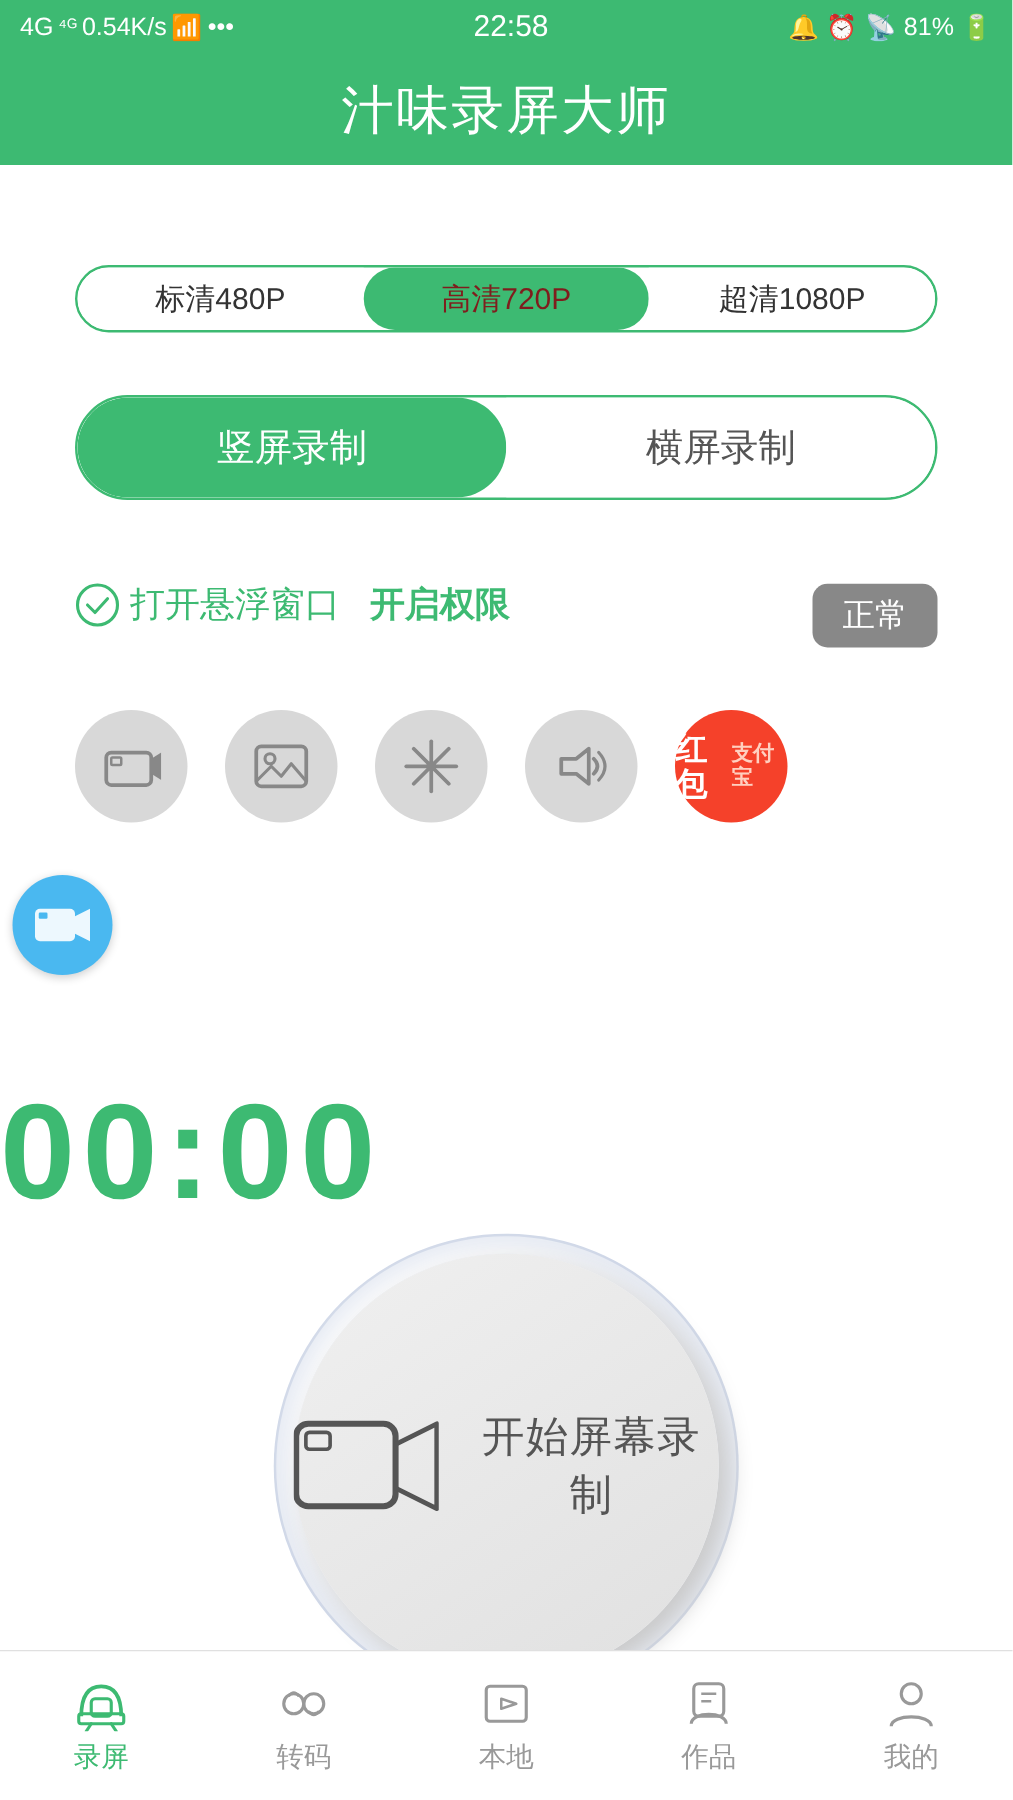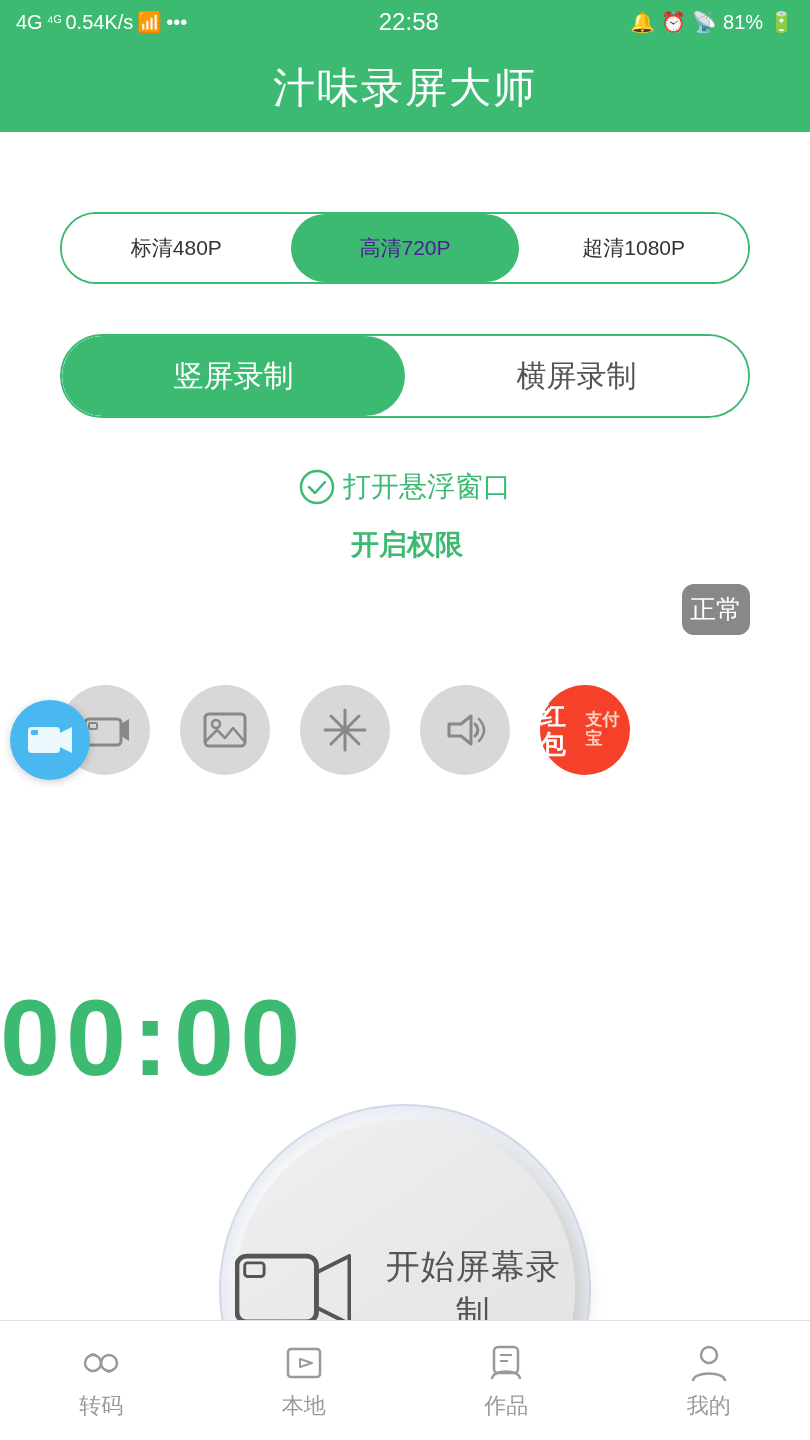--- a/index.html
+++ b/index.html
@@ -55,34 +55,34 @@
     .quality-selector {
       display: flex;
       align-items: center;
       border: 2.5px solid #3dba72;
       border-radius: 50px;
       overflow: hidden;
       margin-bottom: 50px;
     }
     .quality-btn {
       flex: 1;
-      height: 68px;
-      display: flex;
-      align-items: center;
-      justify-content: center;
-      font-size: 21px;
+      height: 50px;
+      display: flex;
+      align-items: center;
+      justify-content: center;
+      font-size: 24px;
       cursor: pointer;
       background: #fff;
       color: #333;
       border: none;
       outline: none;
     }
     .quality-btn.active {
       background: #3dba72;
-      color: #4c1d95;
+      color: #7f1d1d;
       border-radius: 50px;
     }
 
     
     .orientation-selector {
       display: flex;
       align-items: center;
       border: 2.5px solid #3dba72;
       border-radius: 50px;
       overflow: hidden;
@@ -106,21 +106,20 @@
       color: #fff;
       border-radius: 50px;
     }
 
     
     .floating-row {
       display: flex;
       align-items: center;
       margin-bottom: 50px;
       gap: 20px;
-      flex-direction: column;
     }
     .floating-check {
       display: flex;
       align-items: center;
       gap: 8px;
       font-size: 28px;
       color: #3dba72;
     }
     .check-icon {
       width: 36px;
@@ -134,22 +133,23 @@
       font-size: 28px;
       color: #3dba72;
       font-weight: bold;
       margin-left: 4px;
     }
     .status-badge {
       margin-left: auto;
       background: #888;
       color: white;
       font-size: 26px;
-      padding: 8px 8px;
+      padding: 8px 24px;
       border-radius: 12px;
+      margin-top: 17px;
     }
 
     
     .icon-row {
       display: flex;
       align-items: center;
       gap: 30px;
       margin-bottom: 0;
     }
     .icon-circle {
@@ -395,20 +395,30 @@
       <rect x="2" y="15" width="82" height="68" rx="10" stroke="#555" stroke-width="5" fill="none"></rect>
       <polygon points="84,32 118,15 118,85 84,68" stroke="#555" stroke-width="4" fill="none" stroke-linejoin="round"></polygon>
       <rect x="10" y="22" width="20" height="14" rx="3" stroke="#555" stroke-width="3" fill="none"></rect>
     </svg>
     <span class="record-btn-label">开始屏幕录制</span>
   </button>
 </div>
 
 <div class="bottom-nav">
 
+  <div class="nav-item">
+    <svg viewBox="0 0 44 44" fill="none">
+      <path d="M6 32 Q6 8 22 8 Q38 8 38 32" stroke="#3dba72" stroke-width="3" fill="none"></path>
+      <rect x="4" y="30" width="36" height="8" rx="2" stroke="#3dba72" stroke-width="2.5" fill="none"></rect>
+      <line x1="14" y1="38" x2="10" y2="44" stroke="#3dba72" stroke-width="2.5" stroke-linecap="round"></line>
+      <line x1="30" y1="38" x2="34" y2="44" stroke="#3dba72" stroke-width="2.5" stroke-linecap="round"></line>
+      <rect x="14" y="18" width="16" height="14" rx="3" stroke="#3dba72" stroke-width="2.5" fill="none"></rect>
+    </svg>
+    <span class="nav-label active">录屏</span>
+  </div>
 
   <div class="nav-item">
     <svg viewBox="0 0 44 44" fill="none">
       <circle cx="14" cy="22" r="8" stroke="#999" stroke-width="2.5" fill="none"></circle>
       <circle cx="30" cy="22" r="8" stroke="#999" stroke-width="2.5" fill="none"></circle>
       <path d="M10 16 Q14 10 18 16" stroke="#999" stroke-width="2" fill="none"></path>
       <path d="M26 28 Q30 34 34 28" stroke="#999" stroke-width="2" fill="none"></path>
     </svg>
     <span class="nav-label">转码</span>
   </div>

